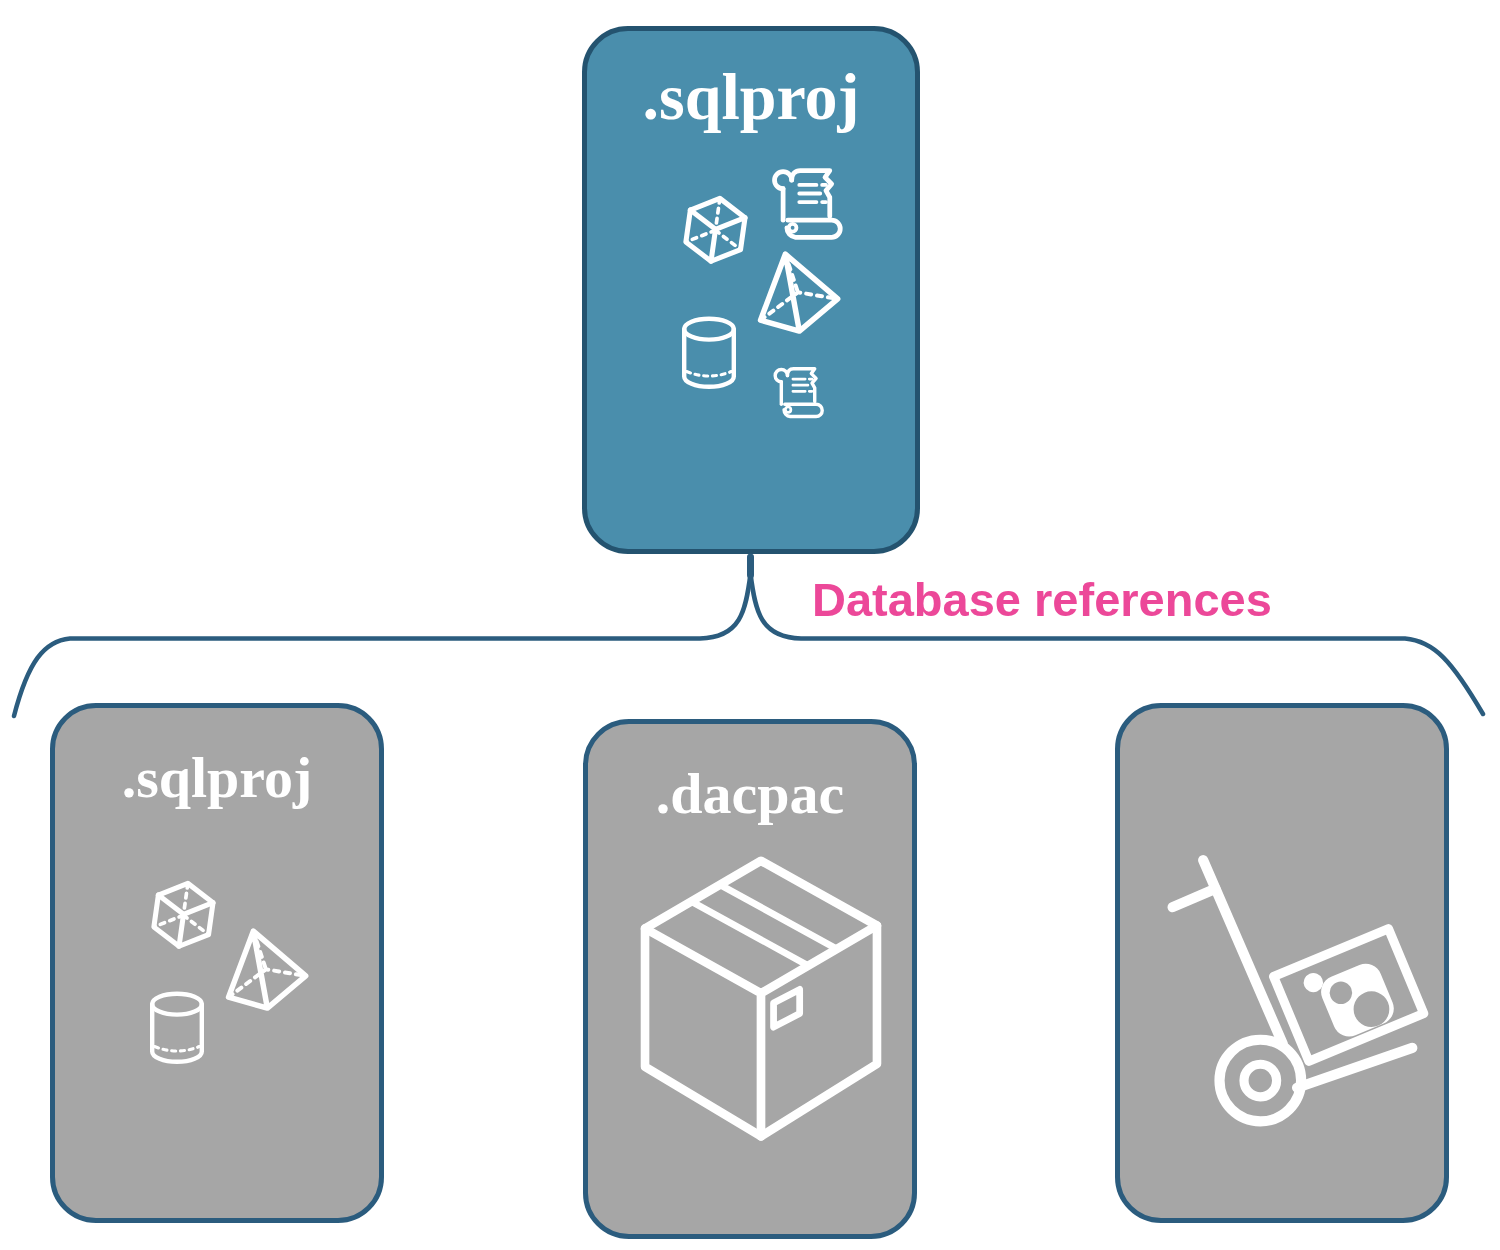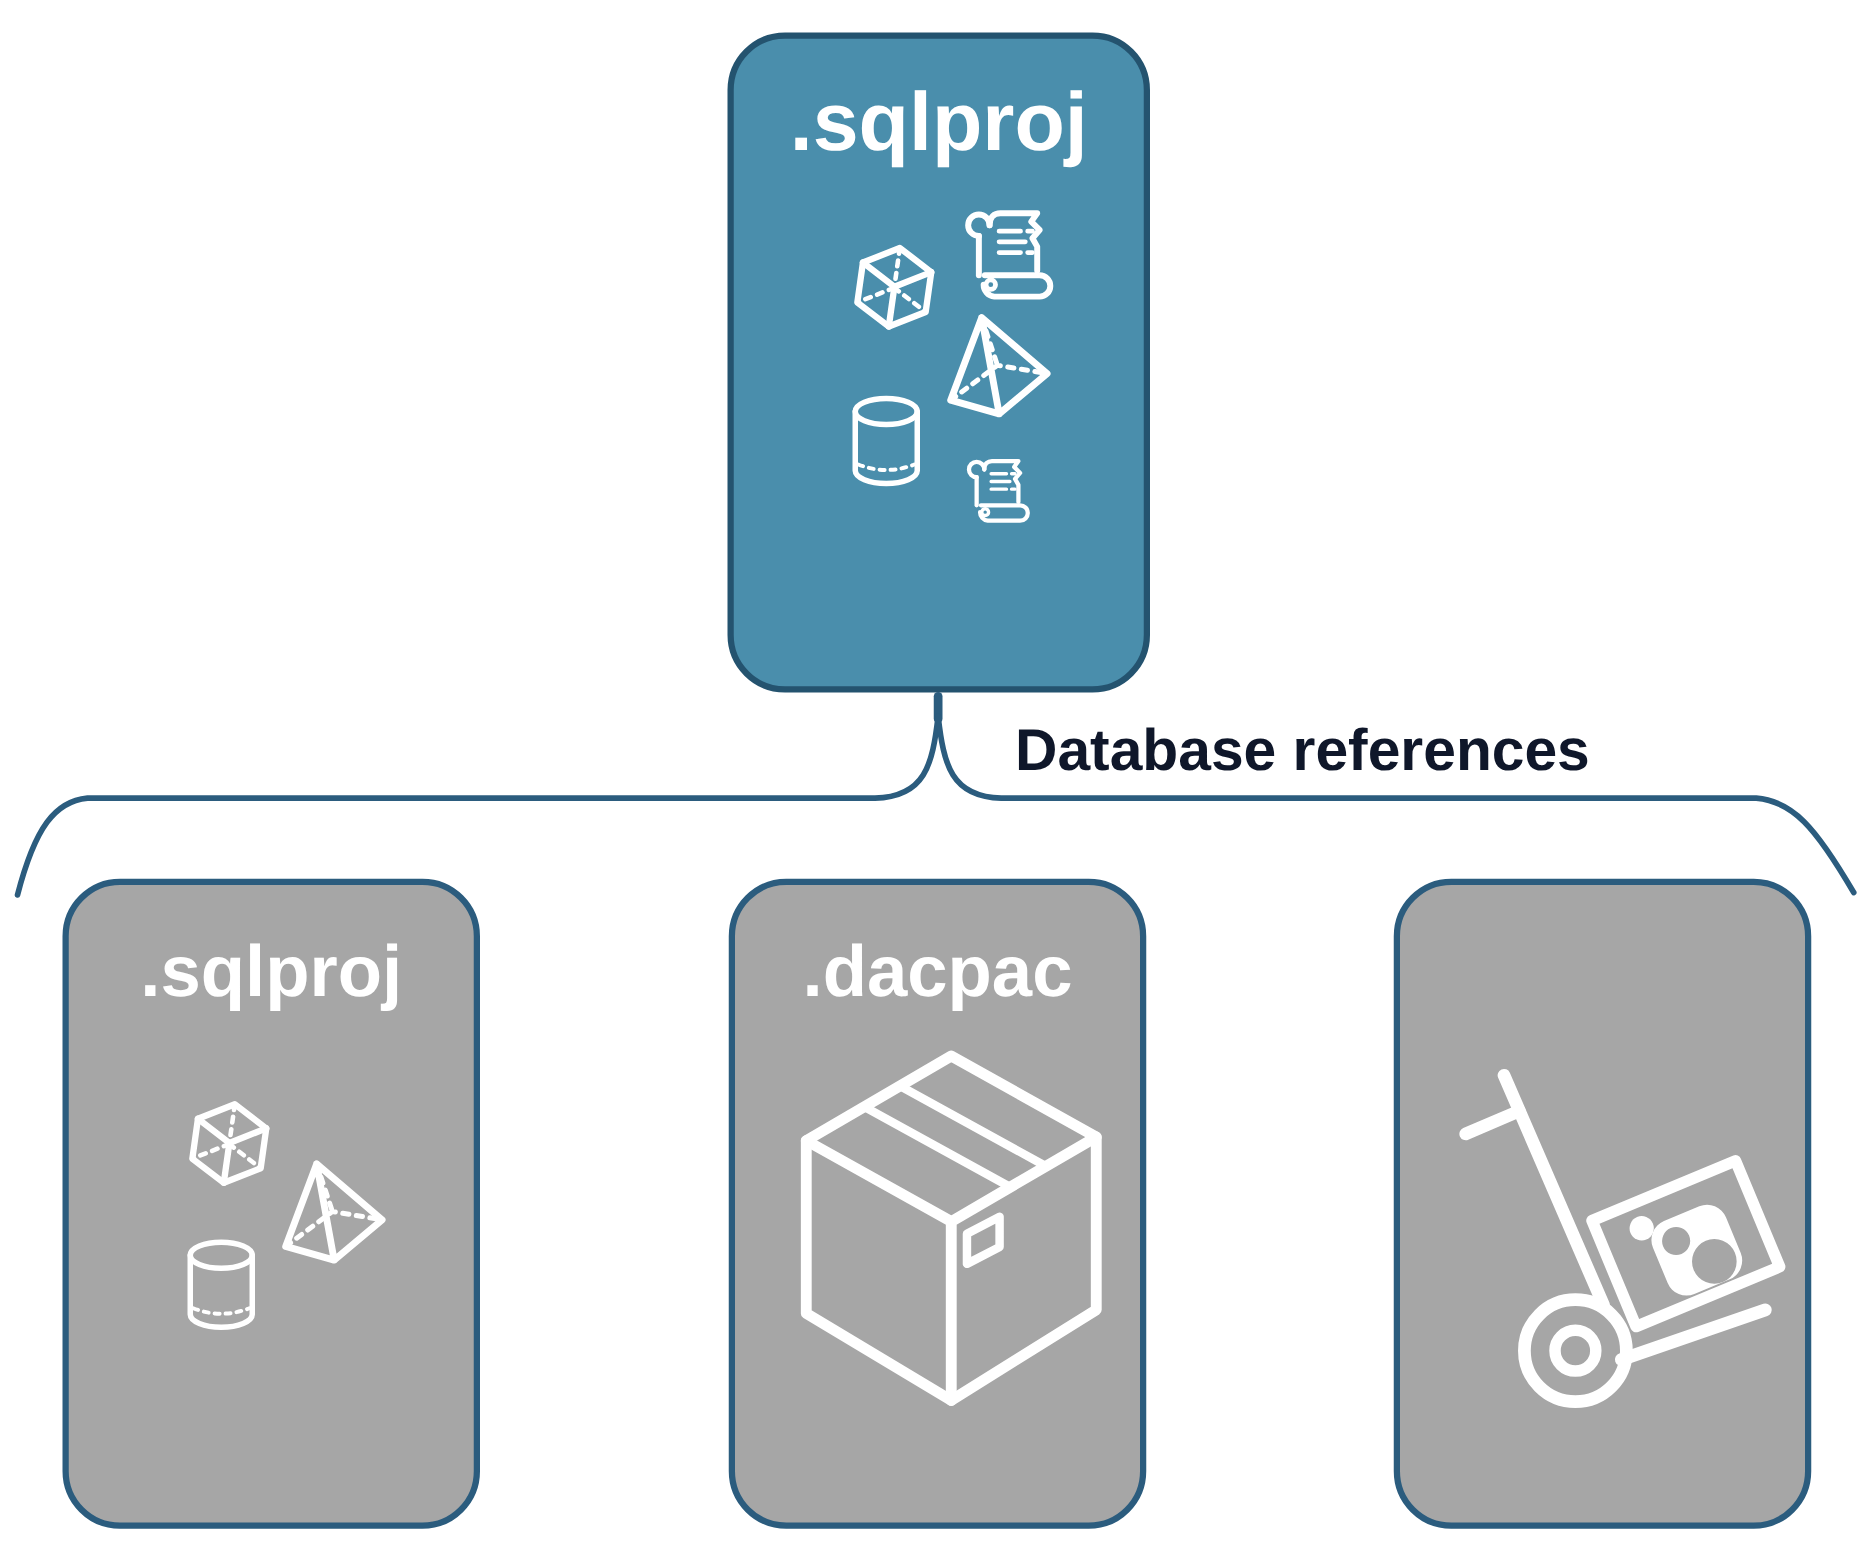--- a/index.html
+++ b/index.html
@@ -1,29 +1,29 @@
 <!DOCTYPE html>
 <html><head>
 <meta charset="utf-8">
 <style>
   html,body{margin:0;padding:0;background:#ffffff;}
   .canvas{position:relative;width:1500px;height:1250px;background:#ffffff;overflow:hidden;
           font-family:"Liberation Sans", sans-serif;}
-  .card{position:absolute;border-radius:46px;box-sizing:border-box;}
+  .card{position:absolute;border-radius:46px;box-sizing:border-box;font-family:Liberation Serif, serif;}
   .card-root{left:582px;top:26px;width:338px;height:528px;background:#4A8EAC;border:5px solid #24536F;}
   .card-child{background:#A6A6A6;border:5px solid #2B5C7E;top:703px;width:334px;height:520px;}
   .card-c0{left:50px;}
-  .card-c1{left:583px;}
+  .card-c1{left:583px;margin-top:16px;}
   .card-c2{left:1115px;}
   .card-label{display:block;text-align:center;font-weight:700;color:#ffffff;letter-spacing:0px;}
   .label-root{font-size:66px;margin-top:28px;}
   .label-child{font-size:58px;margin-top:36px;}
   .icon{position:absolute;}
   .overlay{position:absolute;left:0;top:0;width:1500px;height:1250px;pointer-events:none;}
-  .conn-label{position:absolute;left:812px;top:572px;font-size:47px;font-weight:700;color:#0f172a;white-space:nowrap;}
+  .conn-label{position:absolute;left:812px;top:572px;font-size:47px;font-weight:700;color:#ec4899;white-space:nowrap;}
 </style>
 </head>
 <body>
 
 <div class="canvas">
 
   <svg width="0" height="0" style="position:absolute" aria-hidden="true">
     <defs>
       <symbol id="sym-cube" viewBox="0 0 100 100">
         <g transform="rotate(8 50 50)" fill="none" stroke="#fff" stroke-linejoin="round" stroke-linecap="round">

